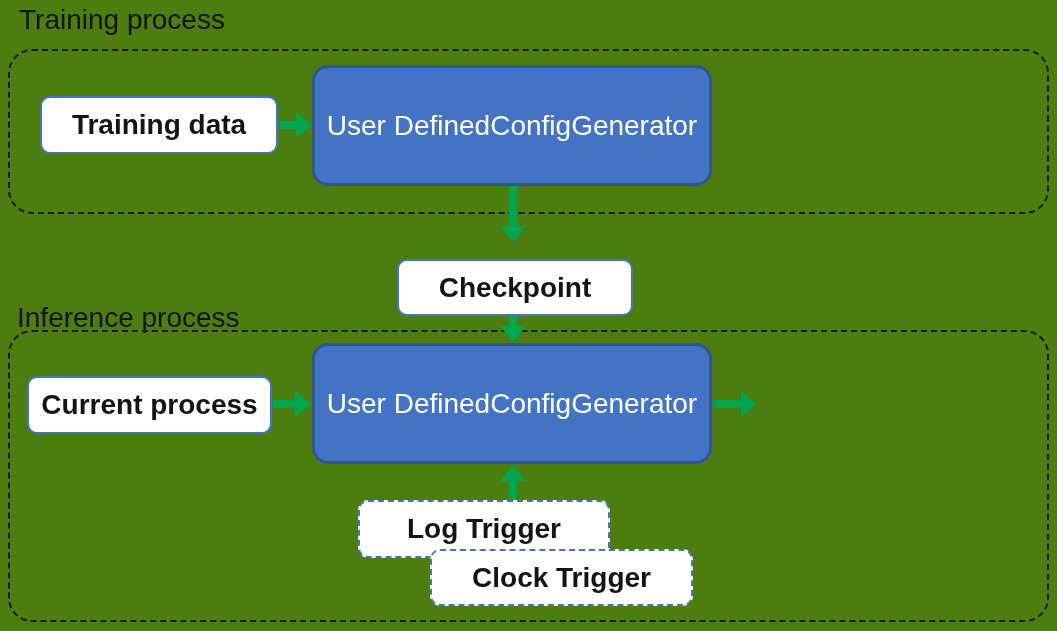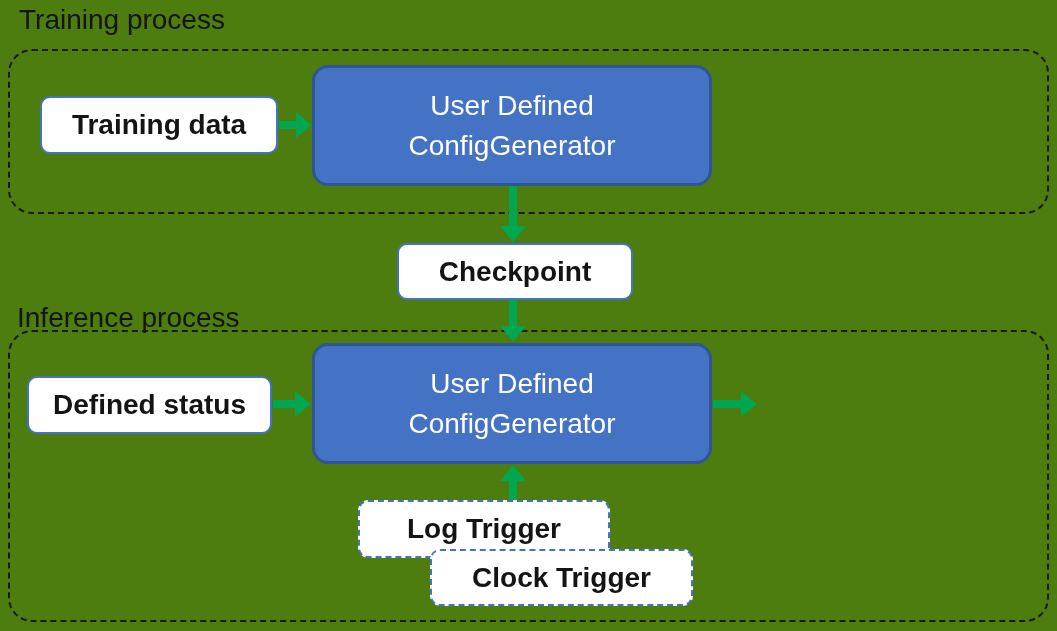--- a/index.html
+++ b/index.html
@@ -39,21 +39,21 @@
   }
   .trigger-box{
     border-style:dashed;
   }
   .gen-box{
     position:absolute;
     box-sizing:border-box;
     background:var(--node-fill,#4472C4);
     border:3px solid var(--node-border,#2F5597);
     border-radius:16px;
-    display:flex;flex-direction:column;align-items:center;justify-content:center;
+    display:flex;align-items:center;justify-content:center;
     font-size:28px;line-height:1.42;
     color:#ffffff;
     z-index:2;
     text-align:center;
   }
   .arrow{position:absolute;background:var(--arrow-green,#00A650);z-index:1;}
   .arr-right::after{
     content:"";position:absolute;left:100%;top:50%;margin-top:-13px;
     border:13px solid transparent;border-right:0;
     border-left:16px solid var(--arrow-green,#00A650);
@@ -68,21 +68,21 @@
     border:13px solid transparent;border-top:0;
     border-bottom:16px solid var(--arrow-green,#00A650);
   }
   
   #training-label{left:19px;top:4px;}
   #training-container{left:8px;top:49px;width:1041px;height:165px;}
   #training-data-box{left:40px;top:96px;width:238px;height:58px;}
   #arrow-td-gen{left:279px;top:121px;width:17px;height:8px;}
   #gen-box-training{left:312px;top:65px;width:400px;height:121px;}
   #arrow-gen-ckpt{left:509px;top:186px;width:8px;height:40px;}
-  #checkpoint-box{left:397px;top:243px;width:236px;height:57px;}
+  #checkpoint-box{left:397px;top:259px;width:236px;height:57px;}
   #arrow-ckpt-gen{left:509px;top:300px;width:8px;height:26px;}
   #inference-label{left:17px;top:302px;}
   #inference-container{left:8px;top:330px;width:1041px;height:292px;}
   #current-status-box{left:27px;top:376px;width:245px;height:58px;}
   #arrow-cs-gen{left:273px;top:400px;width:22px;height:8px;}
   #gen-box-inference{left:312px;top:343px;width:400px;height:121px;}
   #arrow-gen-out{left:713px;top:400px;width:28px;height:8px;}
   #output-config-box{left:757px;top:374px;width:252px;height:58px;}
   #arrow-trig-gen{left:509px;top:481px;width:8px;height:19px;}
   #log-trigger-box{left:358px;top:500px;width:252px;height:58px;z-index:3;}
@@ -109,21 +109,21 @@
   <div class="arrow arr-down" id="arrow-gen-ckpt"></div>
 
   <div class="io-box" id="checkpoint-box">Checkpoint</div>
 
   <div class="arrow arr-down" id="arrow-ckpt-gen"></div>
 
   <div class="section-label" id="inference-label">Inference process</div>
 
   <div class="container" id="inference-container"></div>
 
-  <div class="io-box" id="current-status-box">Defined status</div>
+  <div class="io-box" id="current-status-box">Current process</div>
 
   <div class="arrow arr-right" id="arrow-cs-gen"></div>
 
   <div class="gen-box" id="gen-box-inference">
     <div>User Defined</div>
     <div>ConfigGenerator</div>
   </div>
 
   <div class="arrow arr-right" id="arrow-gen-out"></div>
 

